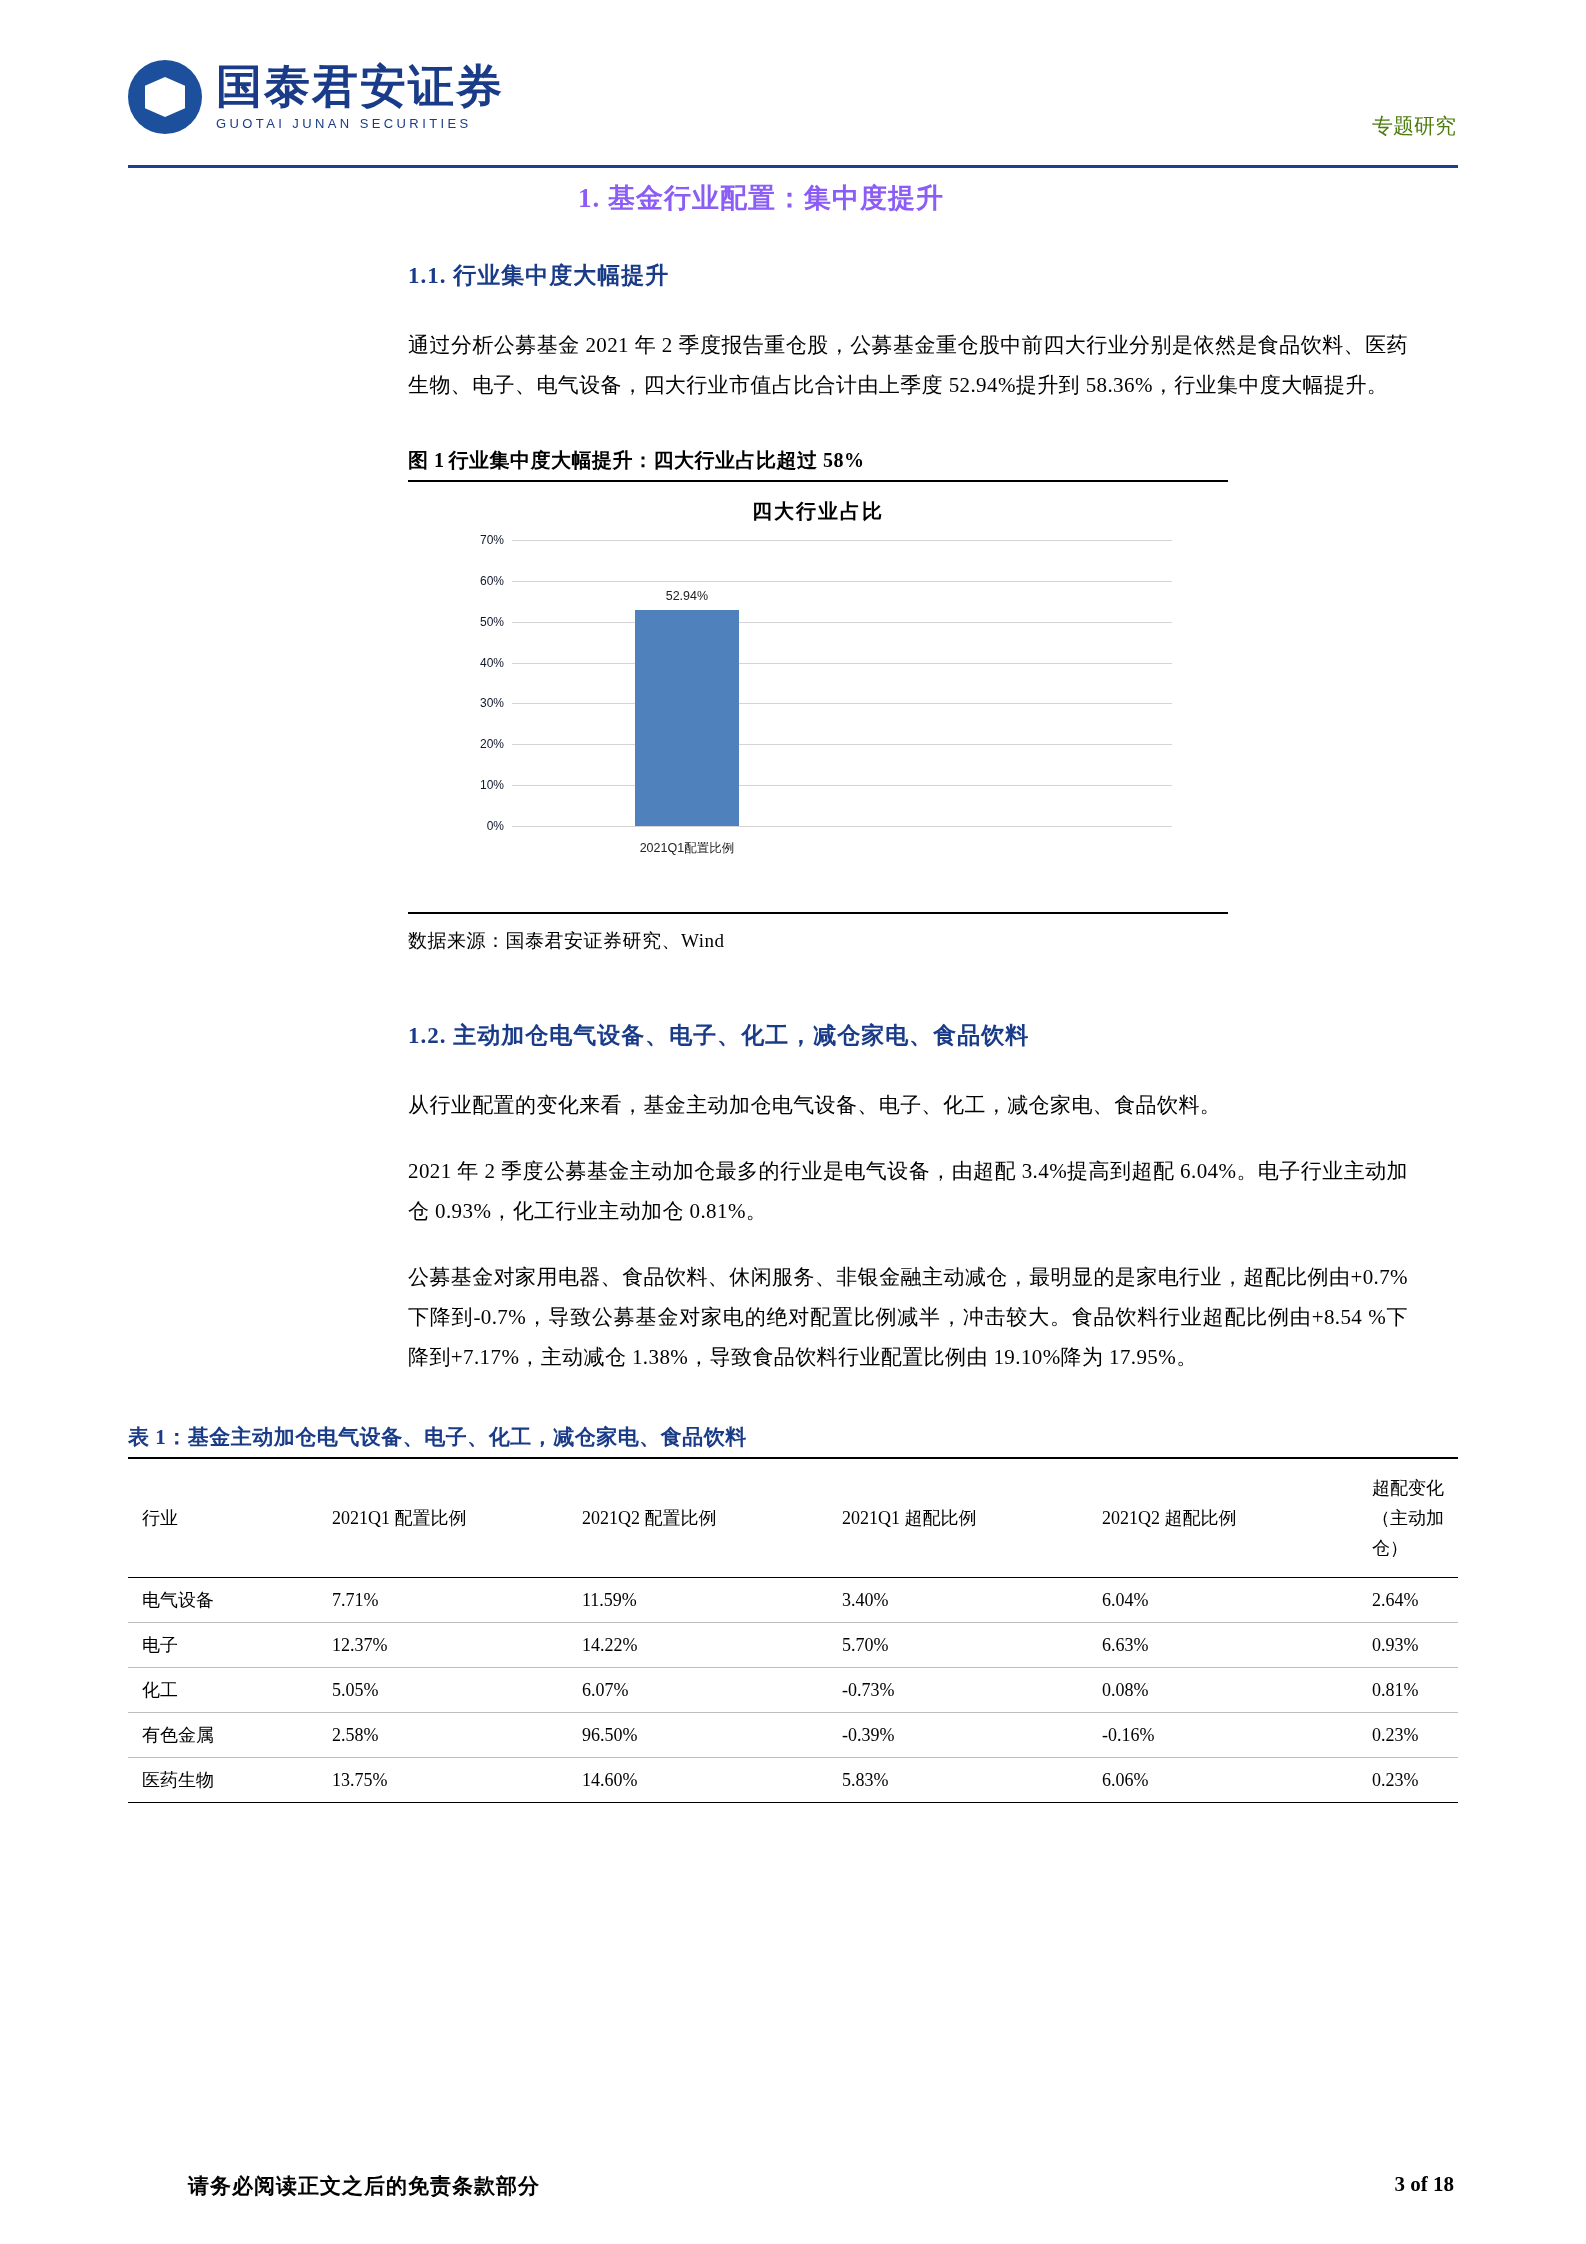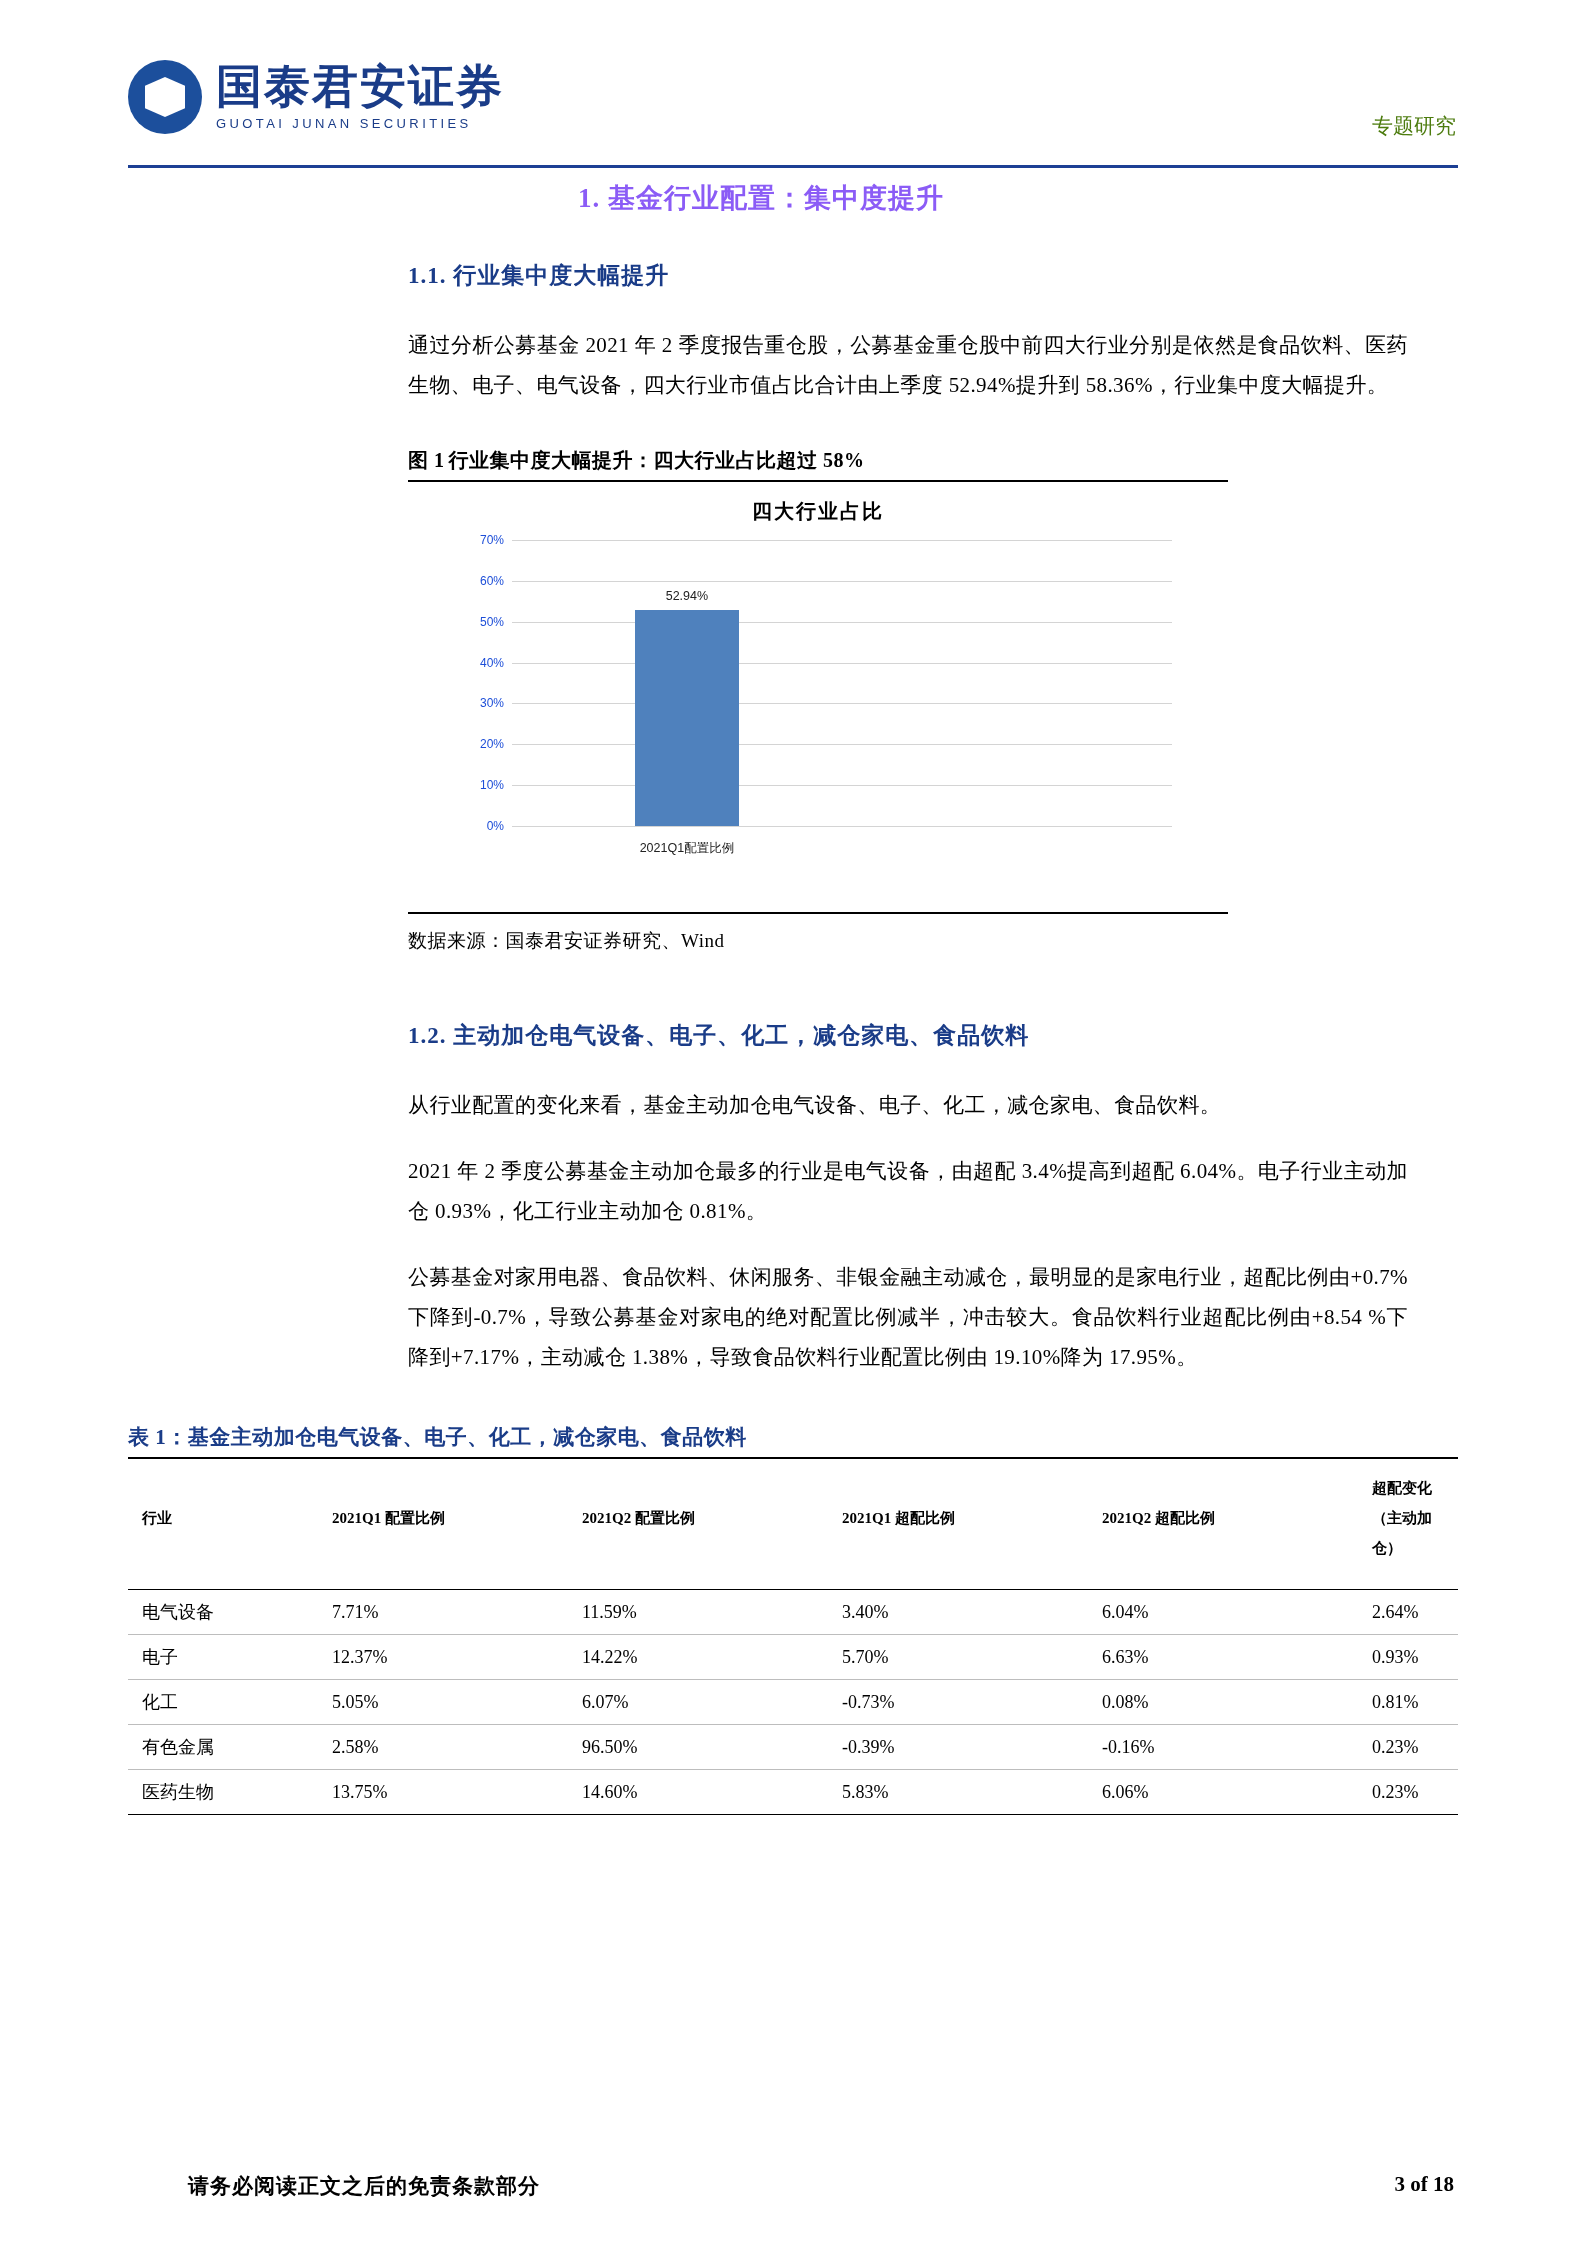--- a/index.html
+++ b/index.html
@@ -141,21 +141,21 @@
     height: 1px;
     background: #d4d4d4;
   }
   .ytick {
     position: absolute;
     right: 100%;
     transform: translateY(-50%);
     padding-right: 8px;
     font-family: "Liberation Sans", sans-serif;
     font-size: 12px;
-    color: #1d4ed8;
+    color: #0f172a;
     white-space: nowrap;
   }
   .bar {
     position: absolute;
     bottom: 0;
     width: 104px;
     background: #4f81bd;
   }
   .bar-label {
     position: absolute;
@@ -198,26 +198,26 @@
     width: 1330px;
     font-size: 18px;
   }
   table.data th, table.data td {
     text-align: left;
     padding: 10px 6px 10px 14px;
     font-weight: normal;
     vertical-align: middle;
   }
   table.data thead th {
-    font-weight: bold;
-    font-size: 15px;
+    font-weight: normal;
+    font-size: 18px;
     border-top: 2.5px solid #000;
     border-bottom: 1.2px solid #000;
     padding-top: 14px;
-    padding-bottom: 26px;
+    padding-bottom: 14px;
   }
   table.data tbody td {
     border-bottom: 1px solid #bdbdbd;
     font-family: "Liberation Serif", serif;
   }
   table.data tbody tr:last-child td {
     border-bottom: 1.2px solid #000;
   }
   .th2 { line-height: 30px; }
 

